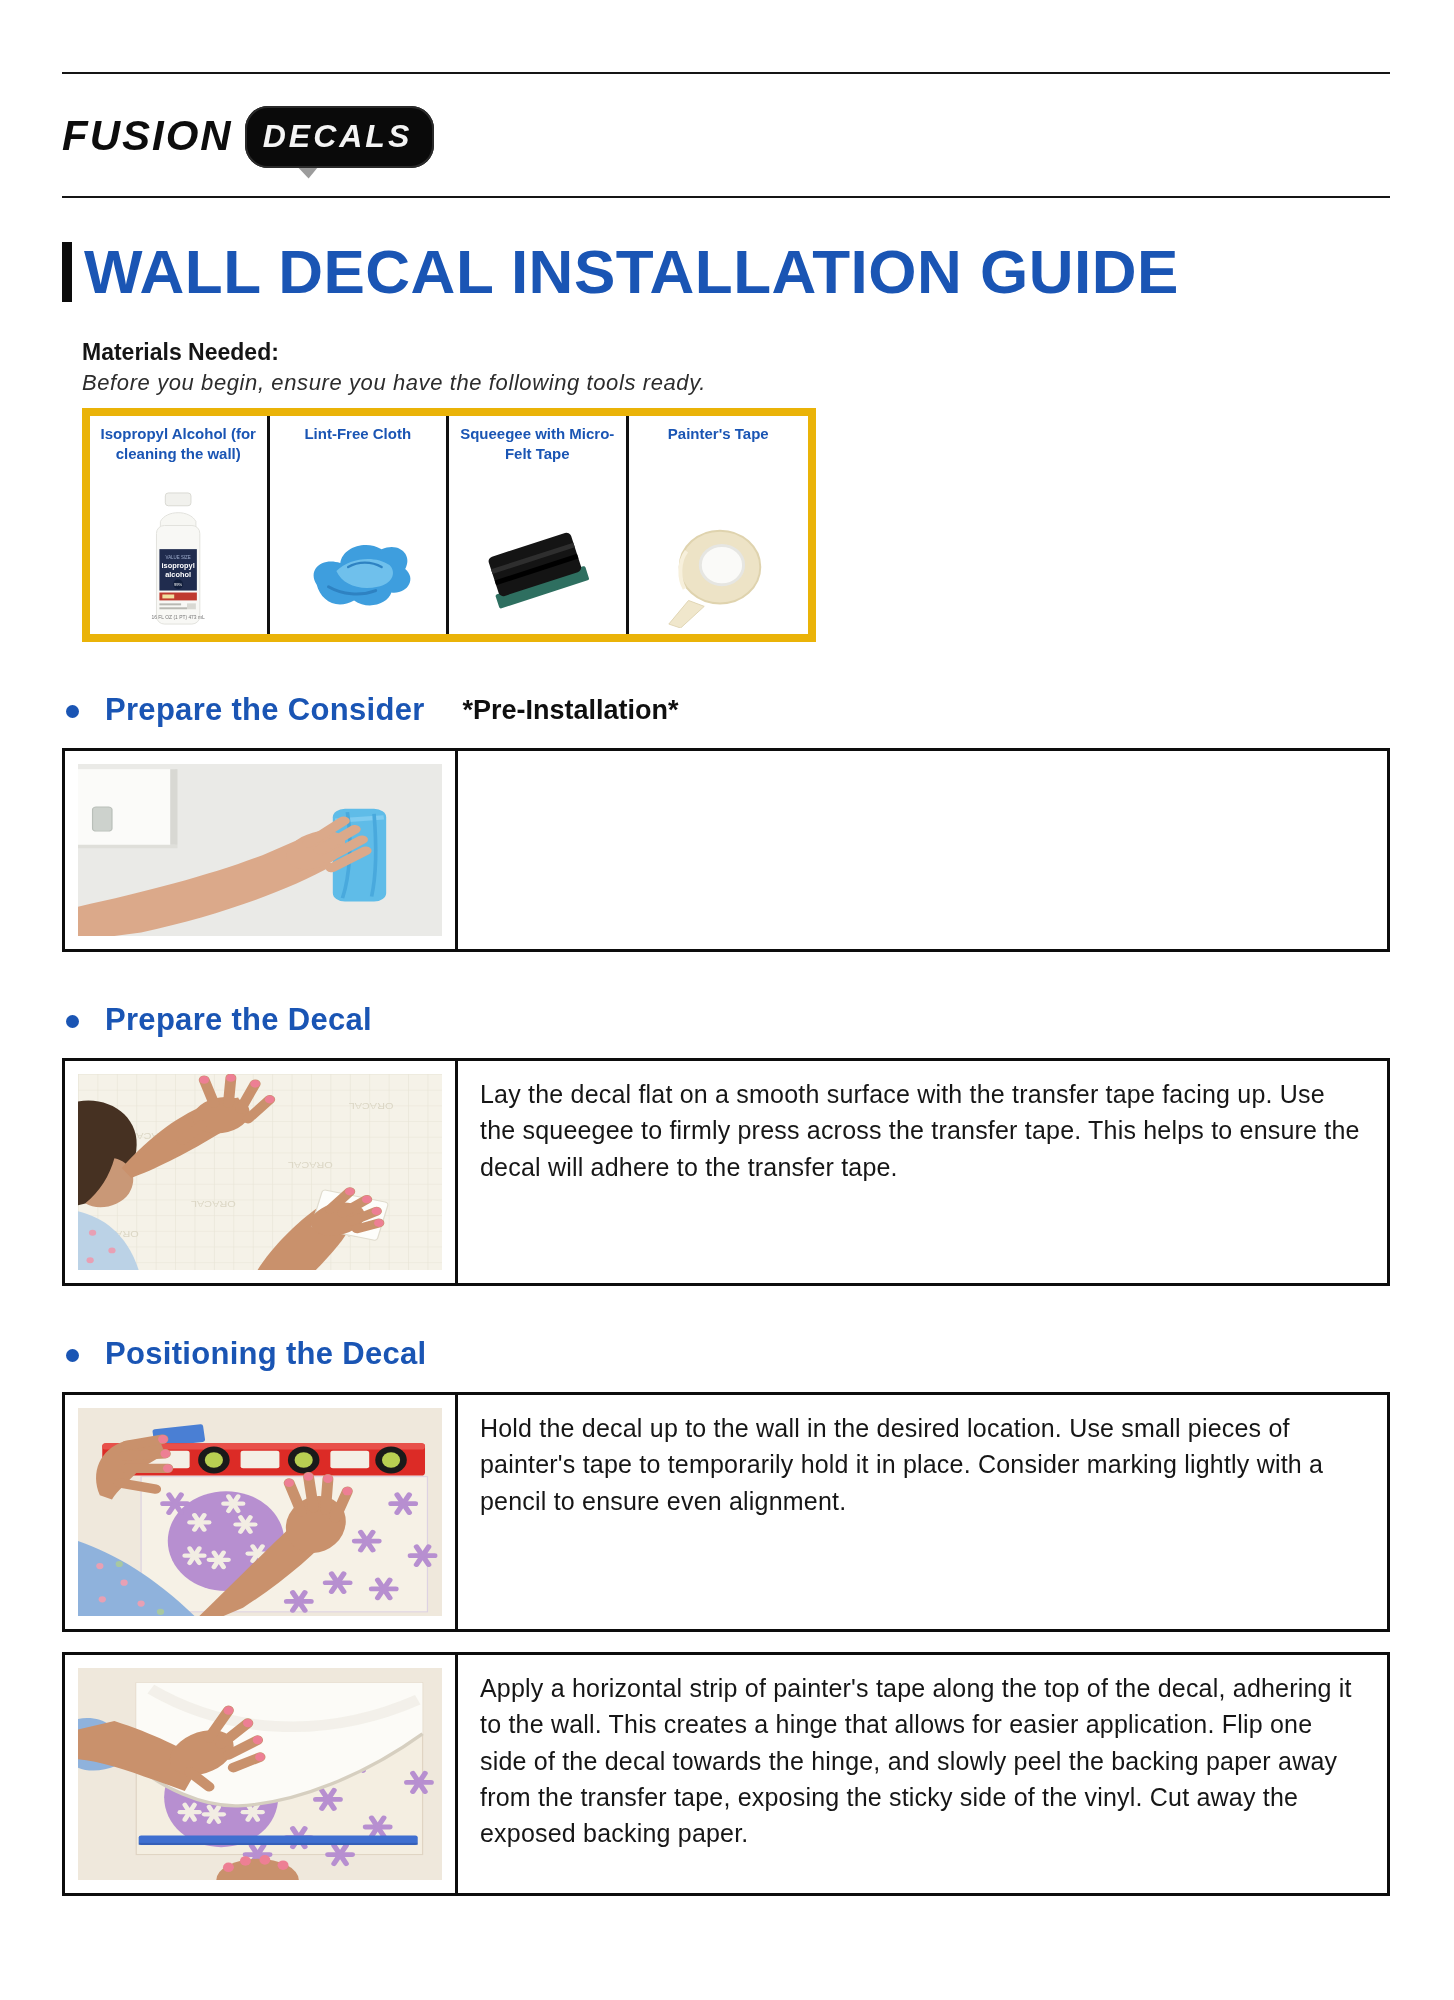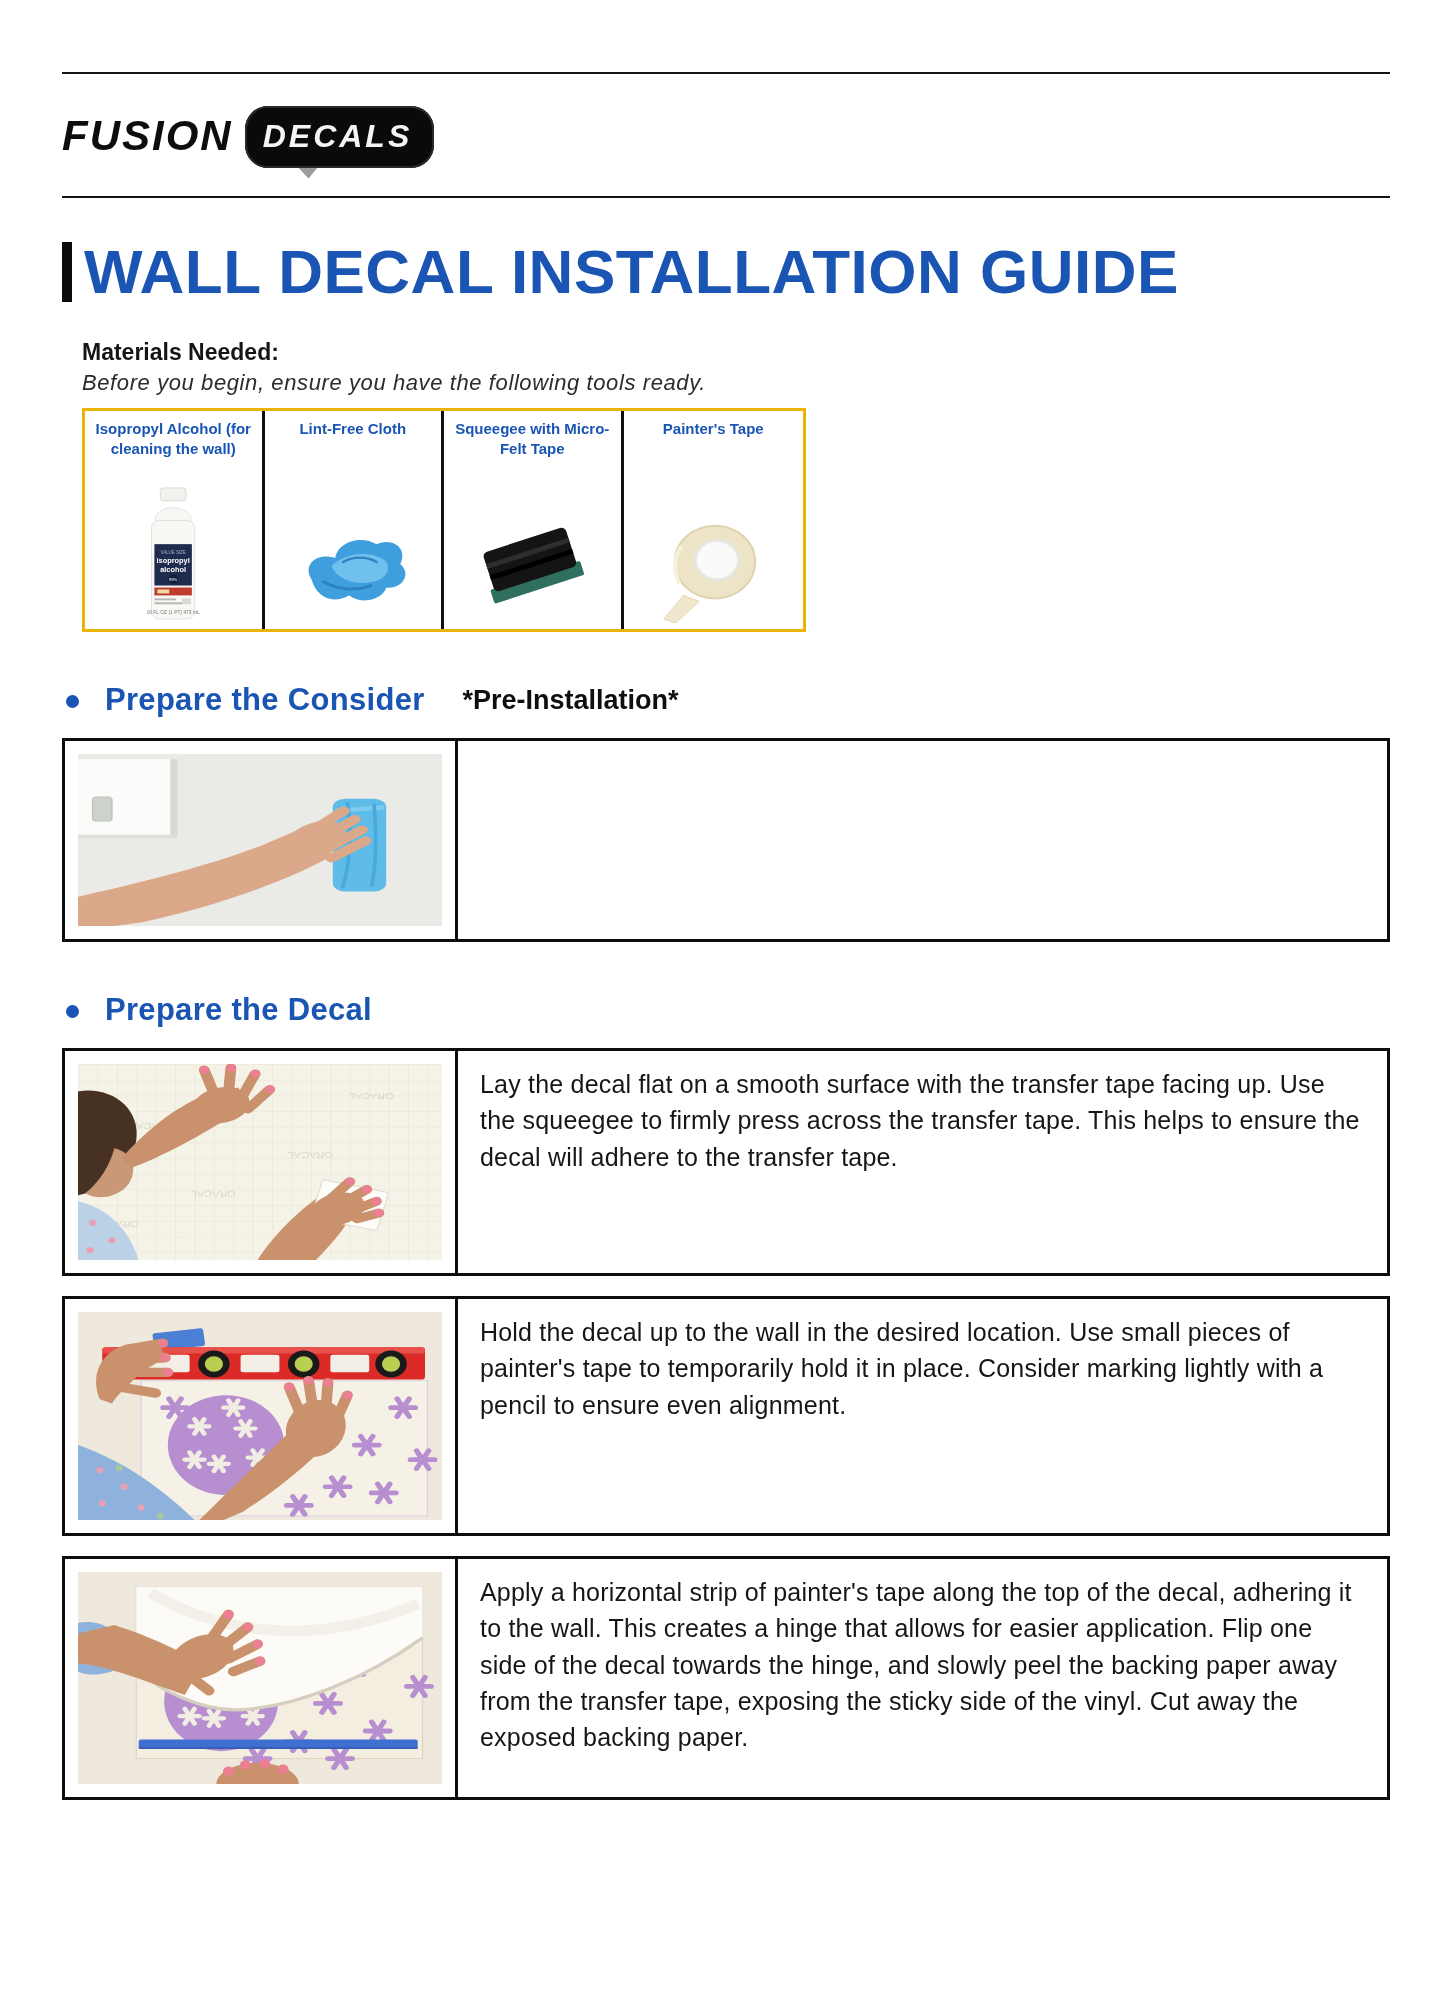--- a/index.html
+++ b/index.html
@@ -16,21 +16,21 @@
               border:2px solid #2a2a2a;}
   .decals-fold{position:absolute;z-index:0;left:14px;bottom:-24px;width:96px;height:56px;background:#9c9c9c;
                clip-path:polygon(0 6%,100% 0,52% 100%);}
   
   .title-row{display:flex;align-items:center;margin-top:38px;}
   .title-bar{width:10px;height:60px;background:#0c0c0c;margin-right:12px;}
   .title-text{font-size:62px;font-weight:800;color:#1A55B4;letter-spacing:0.5px;}
   
   .materials-heading{margin:32px 0 4px 20px;font-size:23px;font-weight:700;color:#151515;}
   .materials-sub{margin-left:20px;font-size:22px;font-style:italic;color:#2c2c2c;letter-spacing:0.6px;}
-  .materials-table{display:flex;margin:12px 16px 0 20px;border:3px solid #eab308;width:718px;background:#fff;}
+  .materials-table{display:flex;margin:12px 16px 0 20px;border:8px solid #eab308;width:718px;background:#fff;}
   .mat-cell{width:25%;border-right:3px solid #101010;display:flex;flex-direction:column;align-items:center;
             padding:8px 6px 6px;box-sizing:border-box;}
   .mat-cell:last-child{border-right:none;}
   .mat-label{font-size:15px;font-weight:700;color:#1A55B4;text-align:center;line-height:1.3;min-height:62px;}
   .mat-img{height:142px;display:flex;align-items:flex-end;justify-content:center;}
   
   .step-heading{display:flex;align-items:center;margin-top:50px;}
   .step-bullet{width:13px;height:13px;border-radius:50%;background:#1A55B4;margin:2px 26px 0 4px;flex:none;}
   .step-title{font-size:31px;font-weight:800;color:#1A55B4;letter-spacing:0.3px;}
   .step-note{font-size:27px;font-weight:800;color:#0f0f0f;margin-left:38px;}
@@ -218,20 +218,24 @@
           <circle cx="224" cy="120" r="4" fill="#ED7F94"></circle>
             <circle cx="238" cy="128" r="4" fill="#ED7F94"></circle>
           <circle cx="246" cy="140" r="4" fill="#ED7F94"></circle>
             <circle cx="248" cy="152" r="4" fill="#ED7F94"></circle>
         </g>
       </svg>
     </div>
     <div class="text-cell">Lay the decal flat on a smooth surface with the transfer tape facing up. Use the squeegee to firmly press across the transfer tape. This helps to ensure the decal will adhere to the transfer tape.</div>
   </div>
 
+  <div class="step-heading">
+    <span class="step-bullet"></span>
+    <span class="step-title">Positioning the Decal</span>
+  </div>
   <div class="step-box">
     <div class="photo-cell">
       <svg class="p3" viewBox="0 0 300 200" preserveAspectRatio="none">
         <defs>
           <g id="a3p" stroke="#B78FD0" stroke-width="4.5" stroke-linecap="round">
             <line x1="-10" y1="0" x2="10" y2="0"></line>
               <line x1="-5" y1="-8.6" x2="5" y2="8.6"></line>
               <line x1="-5" y1="8.6" x2="5" y2="-8.6"></line>
           </g>
           <g id="a3w" stroke="#F2EDE3" stroke-width="4" stroke-linecap="round">

